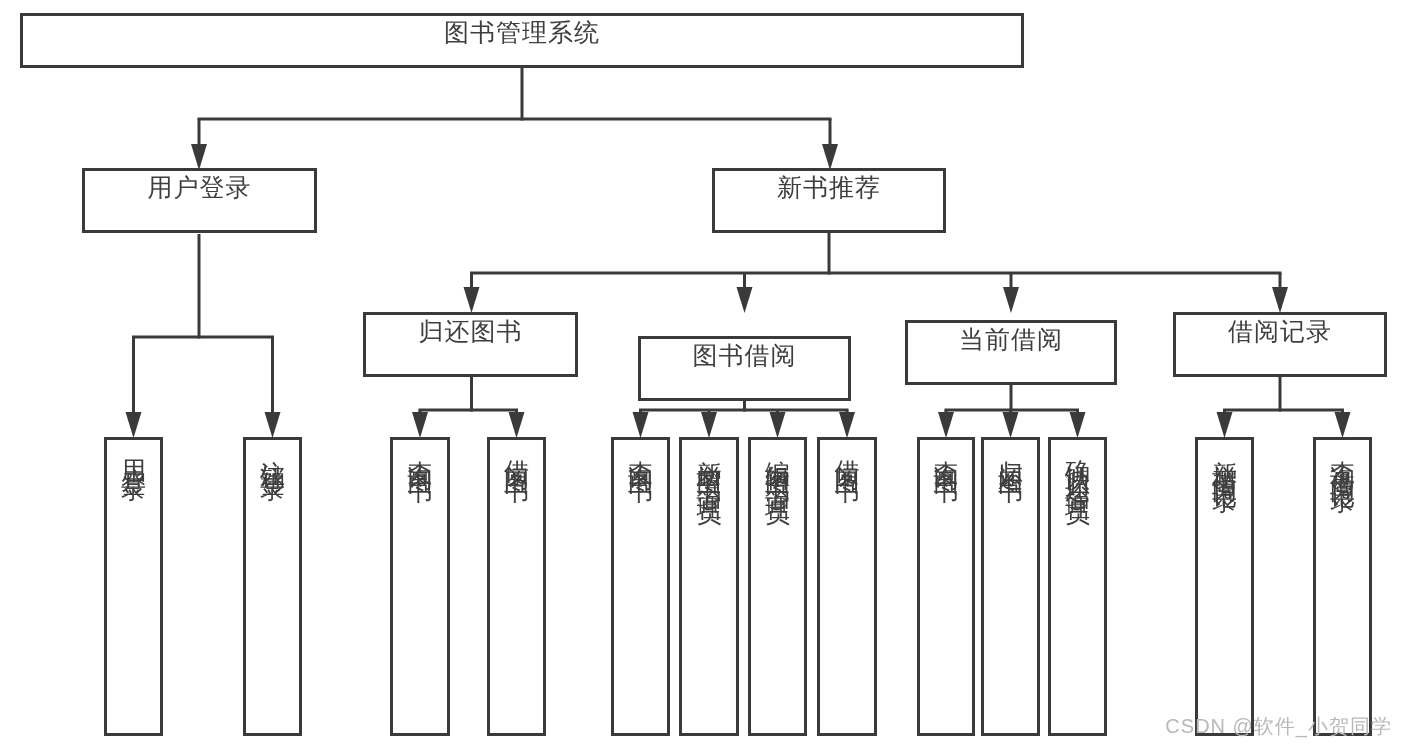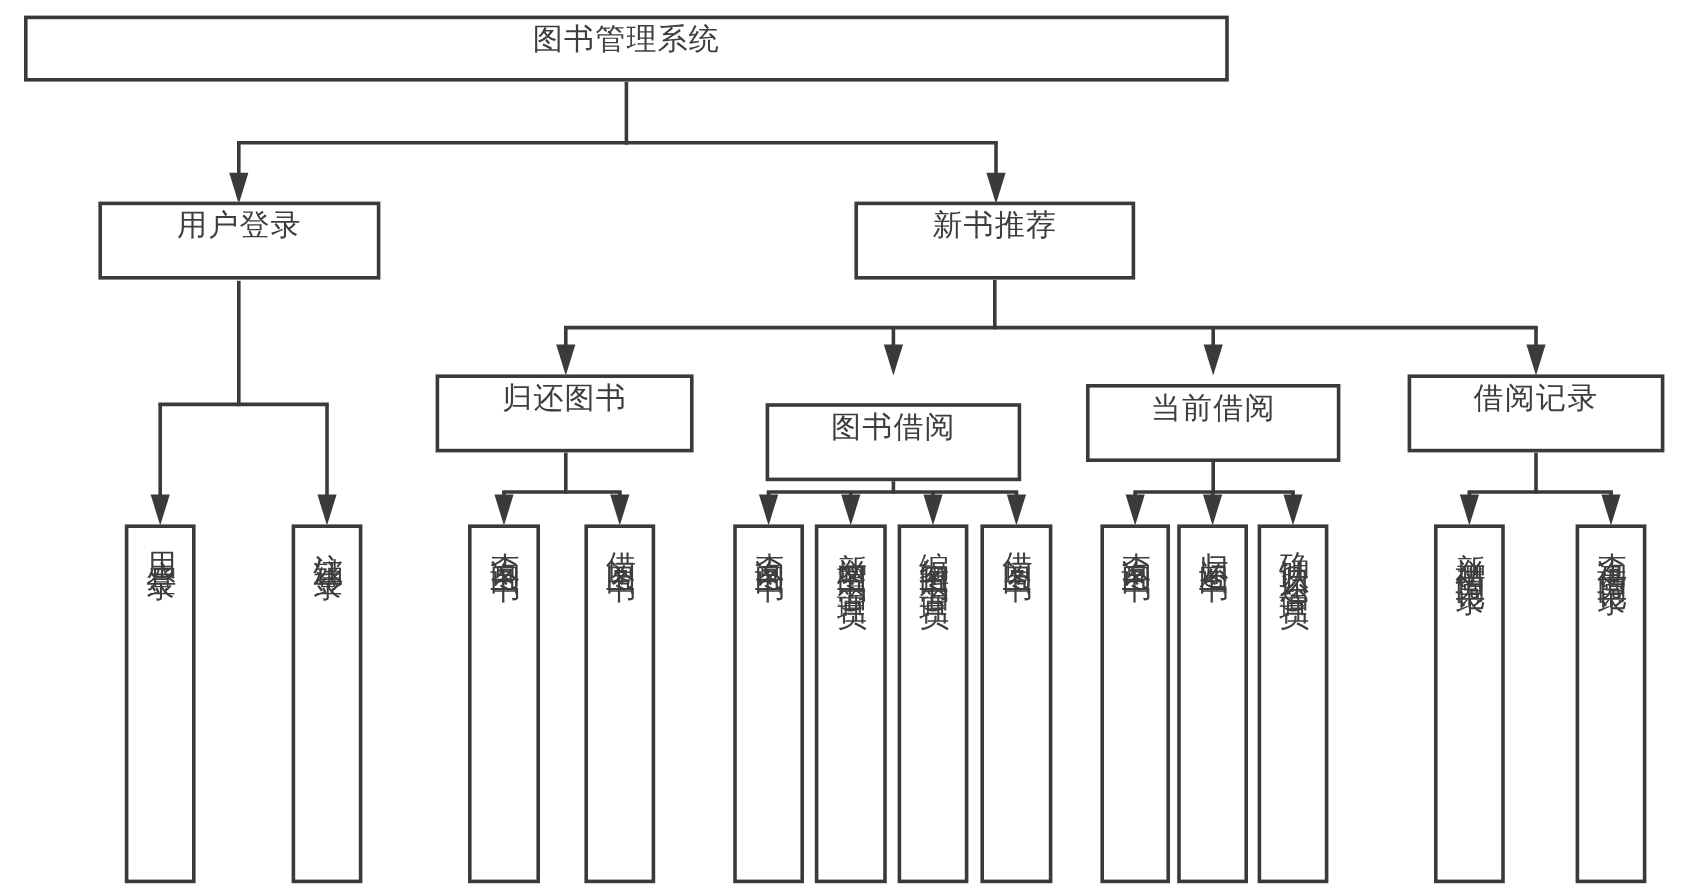--- a/index.html
+++ b/index.html
@@ -199,13 +199,14 @@
   <div class="box vbox" id="leaf-cur-3">
     <span class="vlabel">确认归还（管理员）</span>
   </div>
   <div class="box vbox" id="leaf-rec-1">
     <span class="vlabel">新增借阅记录</span>
   </div>
   <div class="box vbox" id="leaf-rec-2">
     <span class="vlabel">查询借阅记录</span>
   </div>
 
+  <div id="watermark">CSDN @软件_小贺同学</div>
 </div>
 
 </body></html>

